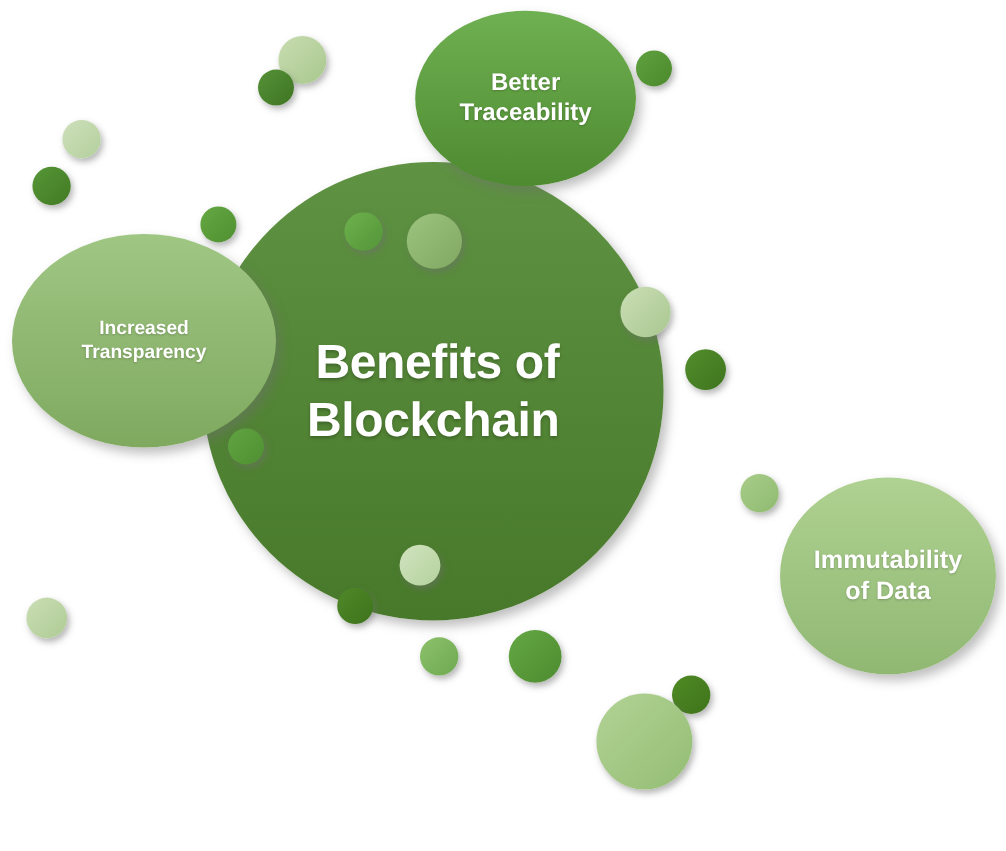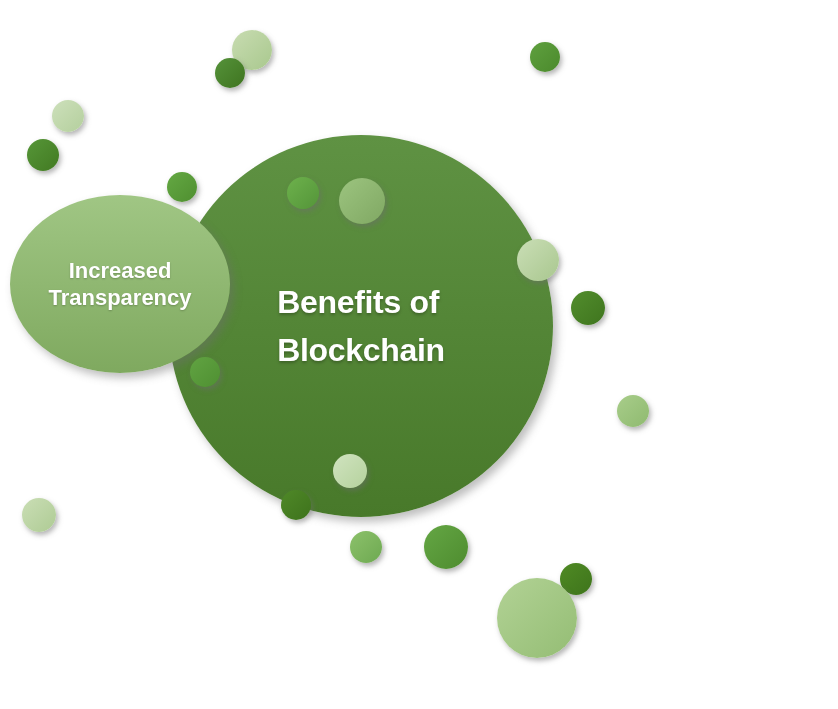--- a/index.html
+++ b/index.html
@@ -27,57 +27,65 @@
     box-shadow: 4px 5px 9px rgba(110,110,110,0.45);
   }
   .bubble .label {
     white-space: pre-line;
     line-height: 1.25;
     text-shadow: 0 1px 2px rgba(0,0,0,0.22);
   }
   
   .center-bubble { left:169px; top:135px; width:384px; height:382px; }
   .center-bubble .label {
-    font-size: 32px;
+    font-size: 40px;
     line-height: 48px;
-    text-align: left;
+    text-align: right;
     letter-spacing: -0.3px;
     text-shadow: 0 2px 3px rgba(0,0,0,0.25);
   }
   
   .traceability     { left:346px; top:9px;   width:184px; height:146px; font-size:20px; }
   .security         { left:577px; top:139px; width:180px; height:136px; font-size:20px; }
-  .transparency     { left:10px;  top:195px; width:220px; height:178px; font-size:22px;align-items:center; }
+  .transparency     { left:10px;  top:195px; width:220px; height:178px; font-size:16px;align-items:center; }
   .immutability     { left:650px; top:398px; width:180px; height:164px; font-size:21px; }
   .decentralization { left:48px;  top:511px; width:272px; height:194px; font-size:22px; }
 
   .decor-layer { position:absolute; left:0; top:0; width:100%; height:100%; pointer-events:none; }
   .circle {
     position: absolute;
     border-radius: 50%;
     box-shadow: 2px 3px 5px rgba(110,110,110,0.5);
   }
 </style>
 </head>
 <body style="background: rgb(255, 255, 255);">
 
 <div class="stage">
 
   <div class="bubble center-bubble" style="background: linear-gradient(rgb(95, 146, 67) 0%, rgb(72, 121, 42) 100%);">
     <div class="label">Benefits of
 Blockchain</div>
   </div>
 
+  <div class="bubble traceability" style="background: linear-gradient(rgb(111, 176, 82) 0%, rgb(78, 138, 48) 100%);">
+    <div class="label">Better
+Traceability</div>
+  </div>
 
 
   <div class="bubble transparency" style="background: linear-gradient(rgb(160, 198, 132) 0%, rgb(127, 169, 95) 100%);">
     <div class="label">Increased
 Transparency</div>
   </div>
 
+  <div class="bubble immutability" style="background: linear-gradient(rgb(175, 209, 145) 0%, rgb(144, 184, 115) 100%);">
+    <div class="label">Immutability
+of Data</div>
+  </div>
 
 
   <div id="decor" class="decor-layer">
       <div class="circle" style="left: 232px; top: 30px; height: 40px; width: 40px; background: linear-gradient(135deg, rgb(200, 220, 177) 0%, rgb(169, 200, 142) 100%);"></div>
       <div class="circle" style="left: 215px; top: 58px; height: 30px; width: 30px; background: linear-gradient(135deg, rgb(85, 146, 58) 0%, rgb(63, 116, 32) 100%);"></div>
       <div class="circle" style="left: 52px; top: 100px; height: 32px; width: 32px; background: linear-gradient(135deg, rgb(205, 224, 187) 0%, rgb(180, 207, 157) 100%);"></div>
       <div class="circle" style="left: 27px; top: 139px; height: 32px; width: 32px; background: linear-gradient(135deg, rgb(86, 150, 56) 0%, rgb(66, 122, 34) 100%);"></div>
       <div class="circle" style="left: 167px; top: 172px; height: 30px; width: 30px; background: linear-gradient(135deg, rgb(100, 168, 67) 0%, rgb(79, 143, 48) 100%);"></div>
       <div class="circle" style="left: 530px; top: 42px; height: 30px; width: 30px; background: linear-gradient(135deg, rgb(95, 160, 63) 0%, rgb(75, 138, 44) 100%);"></div>
       <div class="circle" style="left: 287px; top: 177px; height: 32px; width: 32px; background: linear-gradient(135deg, rgb(109, 177, 76) 0%, rgb(84, 149, 57) 100%);"></div>

